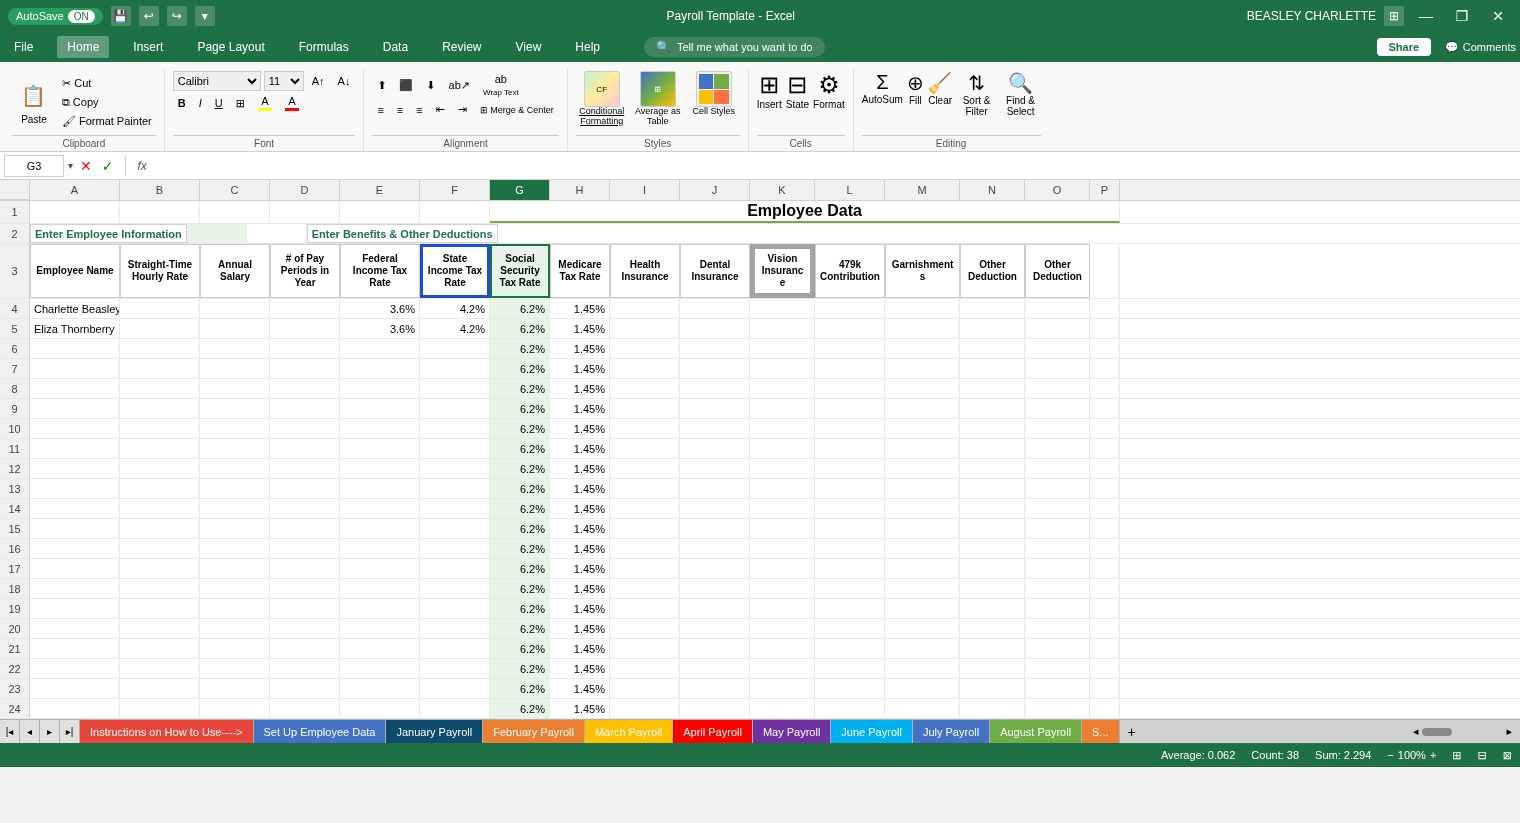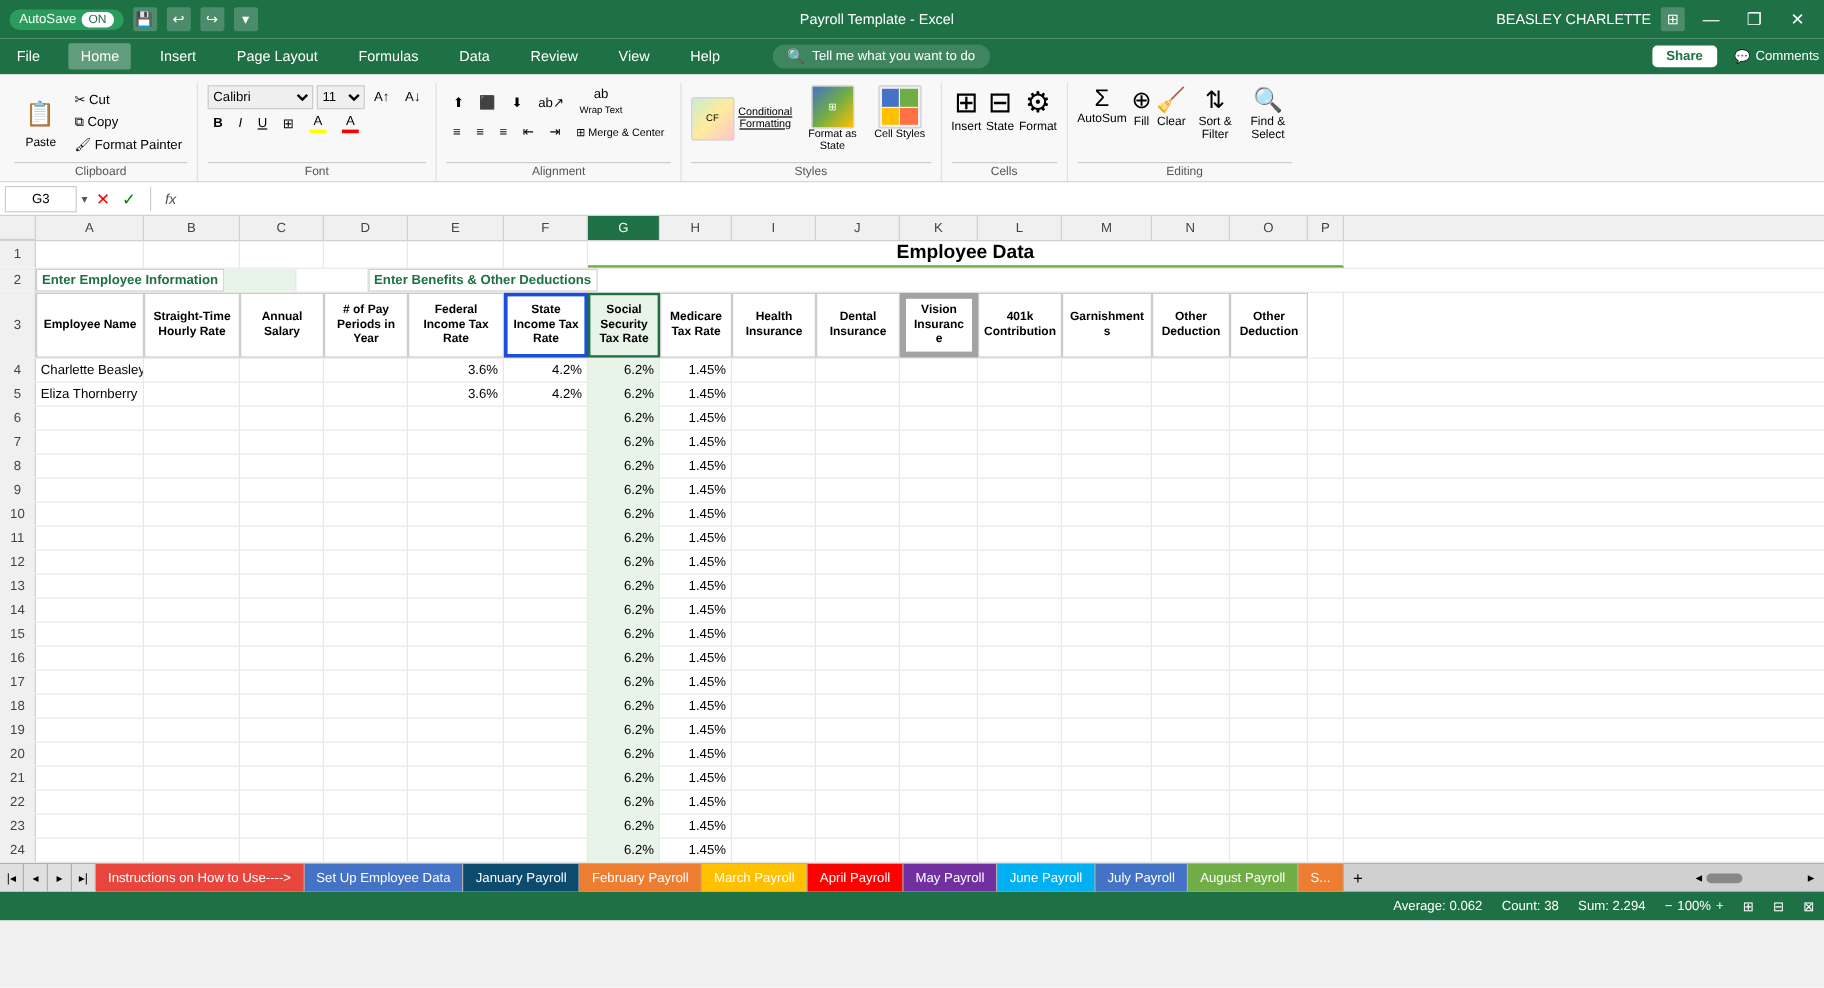--- a/index.html
+++ b/index.html
@@ -362,27 +362,27 @@
           <span>Merge &amp; Center</span>
         </button>
       </div>
     </div>
     <div class="ribbon-group-label">Alignment</div>
   </div>
 
 
   <div class="ribbon-group">
     <div class="styles-icons">
-      <div style="display:flex;flex-direction:row;align-items:center;cursor:pointer;">
+      <div style="display:flex;flex-direction:column;align-items:center;cursor:pointer;">
         <div style="width:36px;height:36px;background:linear-gradient(135deg,#c6efce,#ffeb9c,#ffc7ce);border:1px solid #ccc;border-radius:2px;display:flex;align-items:center;justify-content:center;font-size:8px;text-align:center;">CF</div>
         <span style="font-size:9px;text-align:center;width:52px;line-height:1.1;text-decoration:underline;">Conditional Formatting</span>
       </div>
       <div style="display:flex;flex-direction:column;align-items:center;cursor:pointer;">
         <div style="width:36px;height:36px;background:linear-gradient(135deg,#4472c4,#70ad47,#ffc000);border:1px solid #ccc;border-radius:2px;display:flex;align-items:center;justify-content:center;font-size:8px;color:white;">⊞</div>
-        <span style="font-size:9px;text-align:center;width:52px;line-height:1.1;">Format as State</span>
+        <span style="font-size:9px;text-align:center;width:52px;line-height:1.1;">Average as Table</span>
       </div>
       <div style="display:flex;flex-direction:column;align-items:center;cursor:pointer;">
         <div style="width:36px;height:36px;border:1px solid #ccc;border-radius:2px;display:grid;grid-template-columns:1fr 1fr;gap:1px;padding:2px;background:#f0f0f0;">
           <div style="background:#4472c4;"></div>
             <div style="background:#70ad47;"></div>
           <div style="background:#ffc000;"></div>
             <div style="background:#ff7043;"></div>
         </div>
         <span style="font-size:9px;text-align:center;width:52px;line-height:1.1;">Cell Styles</span>
       </div>
@@ -504,21 +504,21 @@
       <div class="cell col-b header-row" style="border:1px solid #ccc;font-size:10px;text-align:center;justify-content:center;white-space:normal;word-break:break-word;">Straight-Time Hourly Rate</div>
       <div class="cell col-c header-row" style="border:1px solid #ccc;font-size:10px;text-align:center;justify-content:center;white-space:normal;word-break:break-word;">Annual Salary</div>
       <div class="cell col-d header-row" style="border:1px solid #ccc;font-size:10px;text-align:center;justify-content:center;white-space:normal;word-break:break-word;"># of Pay Periods in Year</div>
       <div class="cell col-e header-row" style="border:1px solid #ccc;font-size:10px;text-align:center;justify-content:center;white-space:normal;word-break:break-word;">Federal Income Tax Rate</div>
       <div class="cell col-f header-row" style="border:3px solid #1d4ed8;font-size:10px;text-align:center;justify-content:center;white-space:normal;word-break:break-word;">State Income Tax Rate</div>
       <div class="cell col-g header-row selected" style="border:2px solid #1e7145;font-size:10px;text-align:center;justify-content:center;white-space:normal;word-break:break-word;background:#e8f4e8;">Social Security Tax Rate</div>
       <div class="cell col-h header-row" style="border:1px solid #ccc;font-size:10px;text-align:center;justify-content:center;white-space:normal;word-break:break-word;">Medicare Tax Rate</div>
       <div class="cell col-i header-row" style="border:1px solid #ccc;font-size:10px;text-align:center;justify-content:center;white-space:normal;word-break:break-word;">Health Insurance</div>
       <div class="cell col-j header-row" style="border:1px solid #ccc;font-size:10px;text-align:center;justify-content:center;white-space:normal;word-break:break-word;">Dental Insurance</div>
       <div class="cell col-k header-row" style="border:5px solid #a3a3a3;font-size:10px;text-align:center;justify-content:center;white-space:normal;word-break:break-word;">Vision Insurance</div>
-      <div class="cell col-l header-row" style="border:1px solid #ccc;font-size:10px;text-align:center;justify-content:center;white-space:normal;word-break:break-word;">401k Contribution</div>
+      <div class="cell col-l header-row" style="border:1px solid #ccc;font-size:10px;text-align:center;justify-content:center;white-space:normal;word-break:break-word;">479k Contribution</div>
       <div class="cell col-m header-row" style="border:1px solid #ccc;font-size:10px;text-align:center;justify-content:center;white-space:normal;word-break:break-word;">Garnishments</div>
       <div class="cell col-n header-row" style="border:1px solid #ccc;font-size:10px;text-align:center;justify-content:center;white-space:normal;word-break:break-word;">Other Deduction</div>
       <div class="cell col-o header-row" style="border:1px solid #ccc;font-size:10px;text-align:center;justify-content:center;white-space:normal;word-break:break-word;">Other Deduction</div>
       <div class="cell col-p"></div>
     </div>
 
     <div id="data-rows">
         <div class="spreadsheet-row">
     <div class="row-num">4</div>
     <div class="cell col-a">Charlette Beasley</div>

